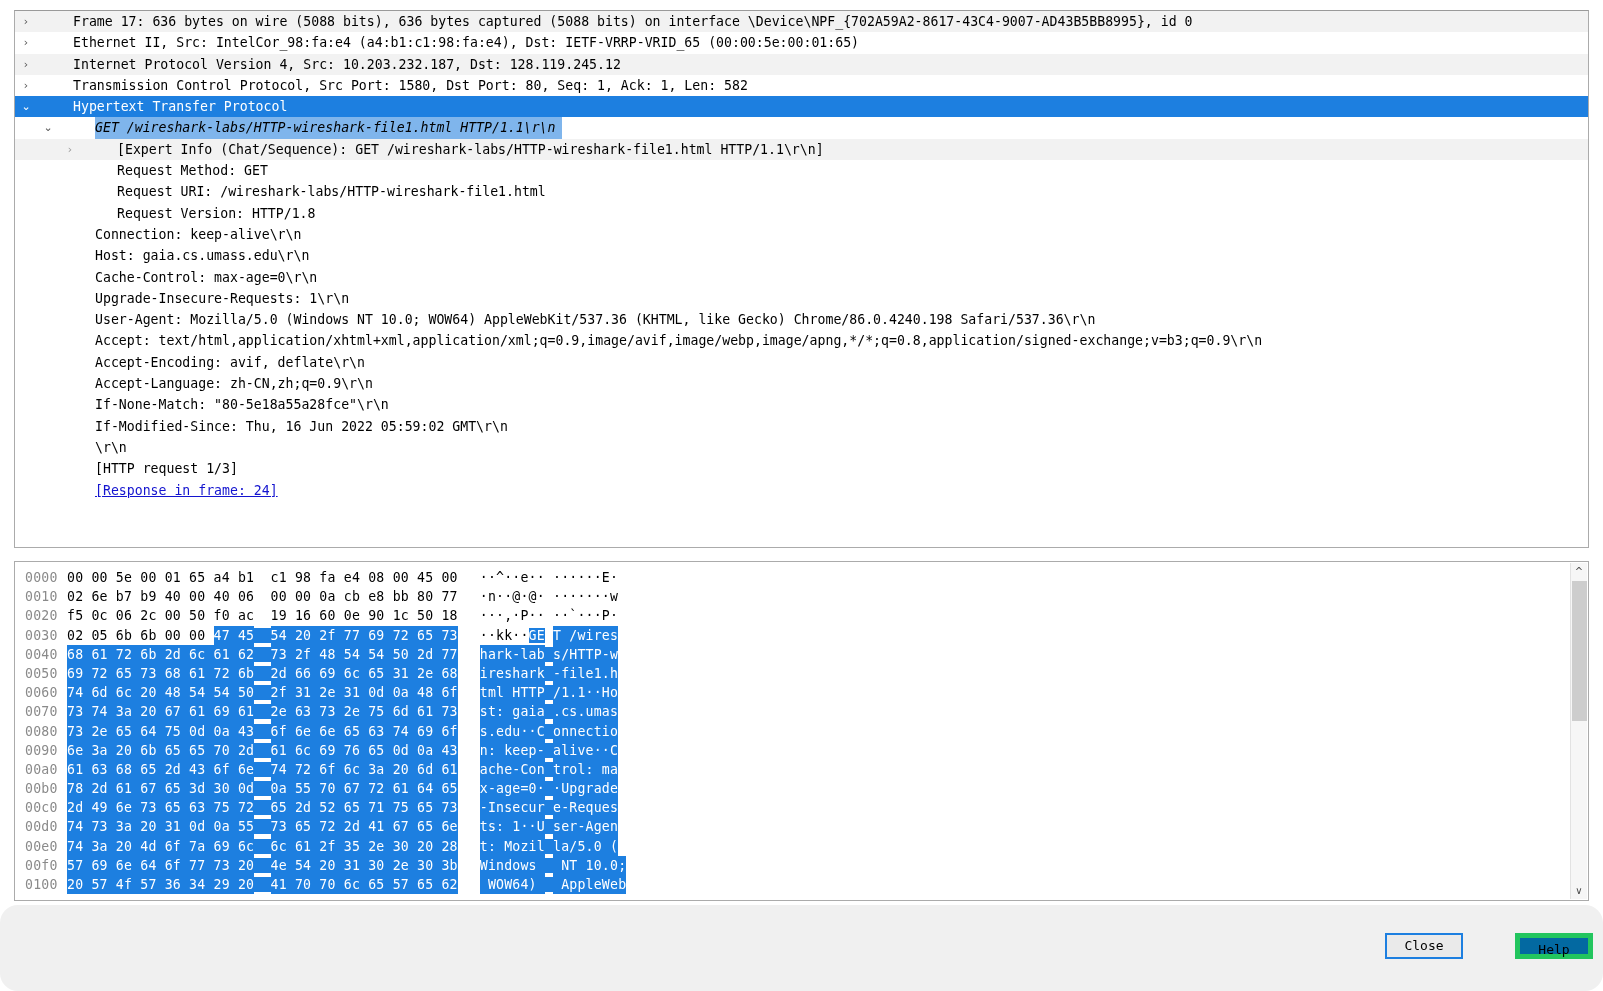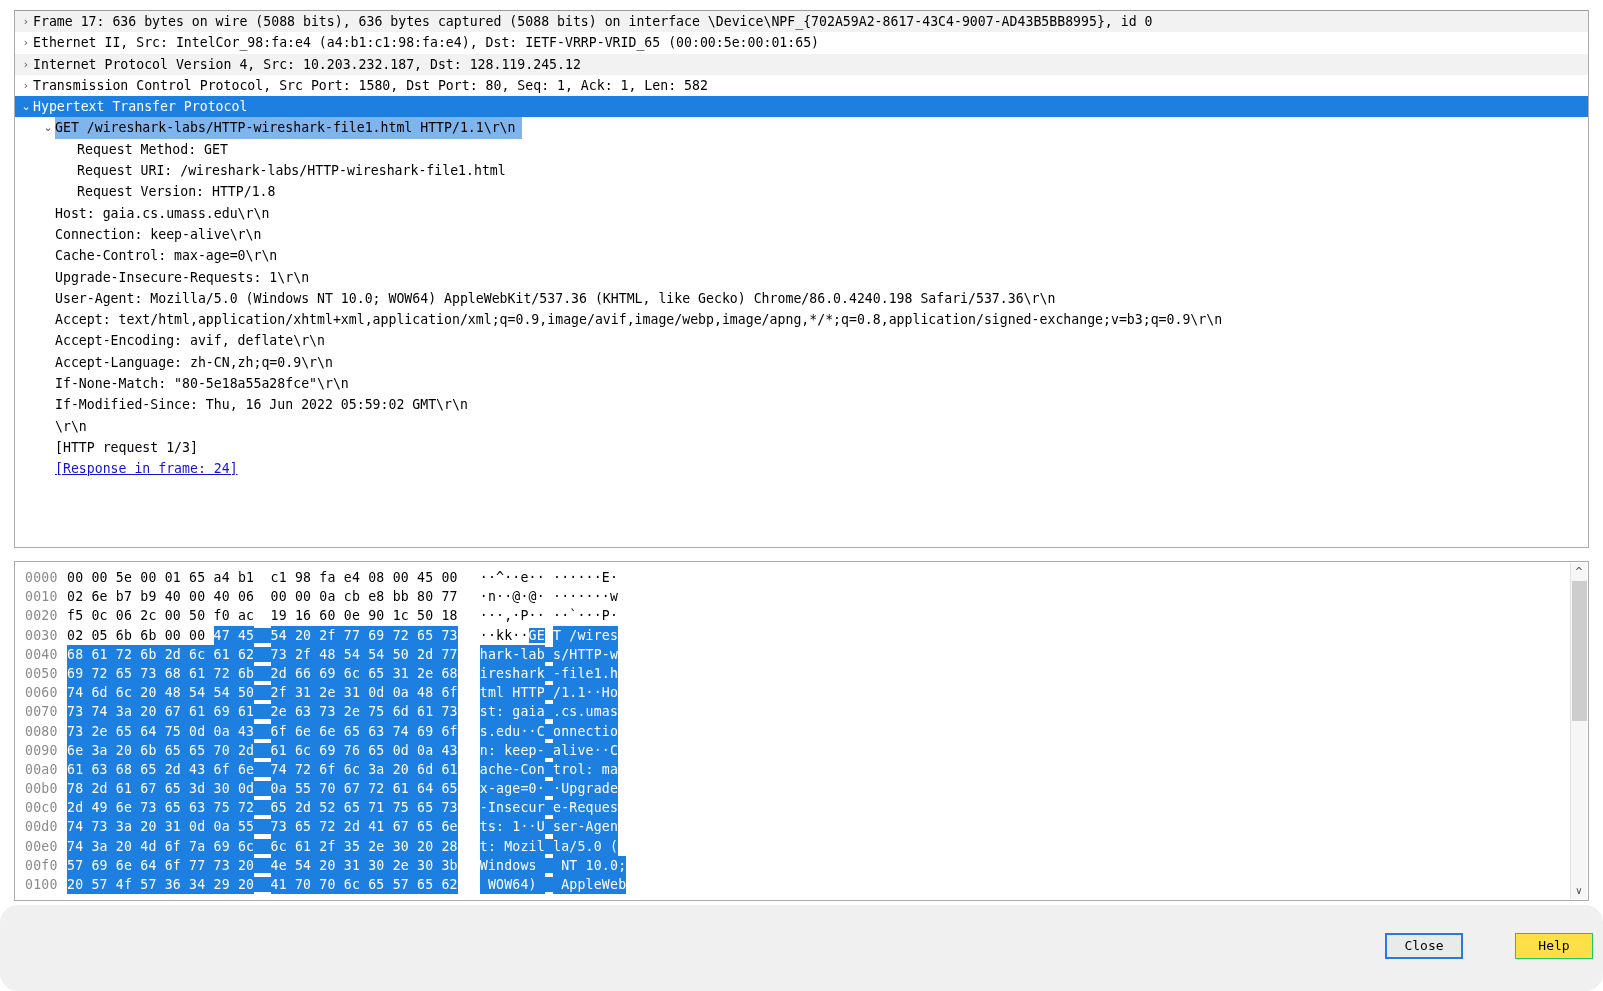--- a/index.html
+++ b/index.html
@@ -37,27 +37,29 @@
     white-space: nowrap;
     position: relative;
     font-family: "DejaVu Sans Mono", monospace;
     font-size: 13.2px;
     padding-left: 4px;
     box-sizing: border-box;
   }
   .trow .twrap {
     display: inline-block;
     padding-right: 6px;
+    margin-left: 40px;
   }
   .trow.alt { background: #f2f2f2; }
   .trow.sel { background: #1d7fe0; color: #ffffff; }
   .trow.sel-partial { background: transparent; }
   .trow.sel-partial .twrap {
     background: #7fb5ec;
     color: #000000;
+    font-style: italic;
   }
 
   .arrow {
     display: inline-block;
     width: 14px;
     text-align: center;
     font-family: "DejaVu Sans", sans-serif;
     font-size: 11px;
     color: #555555;
     vertical-align: top;
@@ -159,22 +161,22 @@
     left: 0;
     top: 905px;
     width: 1603px;
     height: 86px;
     background: #f0f0f0;
     border-radius: 18px;
   }
   .btn {
     position: absolute;
     height: 26px;
-    background: #fde047;
-    border: 1px solid #22c55e;
+    background: #0369a1;
+    border: 5px solid #22c55e;
     font-family: "DejaVu Sans Mono", monospace;
     font-size: 13px;
     color: #000000;
     text-align: center;
     line-height: 24px;
     box-sizing: border-box;
   }
   #close-button {
     right: 140px;
     top: 28px;
@@ -192,25 +194,26 @@
 </head>
 <body>
 
 <div id="detail-pane">
     <div class="trow ind0 alt"><span class="arrow">›</span><span class="twrap"><span>Frame 17: 636 bytes on wire (5088 bits), 636 bytes captured (5088 bits) on interface \Device\NPF_{702A59A2-8617-43C4-9007-AD43B5BB8995}, id 0</span></span></div>
     <div class="trow ind0"><span class="arrow">›</span><span class="twrap"><span>Ethernet II, Src: IntelCor_98:fa:e4 (a4:b1:c1:98:fa:e4), Dst: IETF-VRRP-VRID_65 (00:00:5e:00:01:65)</span></span></div>
     <div class="trow ind0 alt"><span class="arrow">›</span><span class="twrap"><span>Internet Protocol Version 4, Src: 10.203.232.187, Dst: 128.119.245.12</span></span></div>
     <div class="trow ind0"><span class="arrow">›</span><span class="twrap"><span>Transmission Control Protocol, Src Port: 1580, Dst Port: 80, Seq: 1, Ack: 1, Len: 582</span></span></div>
     <div class="trow ind0 sel"><span class="arrow">⌄</span><span class="twrap"><span>Hypertext Transfer Protocol</span></span></div>
     <div class="trow ind1 sel-partial"><span class="arrow">⌄</span><span class="twrap"><span>GET /wireshark-labs/HTTP-wireshark-file1.html HTTP/1.1\r\n</span></span></div>
+    <div class="trow ind2 alt"><span class="arrow light">›</span><span class="twrap"><span>[Expert Info (Chat/Sequence): GET /wireshark-labs/HTTP-wireshark-file1.html HTTP/1.1\r\n]</span></span></div>
     <div class="trow ind2"><span class="nub"></span><span class="twrap"><span>Request Method: GET</span></span></div>
     <div class="trow ind2"><span class="nub"></span><span class="twrap"><span>Request URI: /wireshark-labs/HTTP-wireshark-file1.html</span></span></div>
     <div class="trow ind2"><span class="nub"></span><span class="twrap"><span>Request Version: HTTP/1.8</span></span></div>
+    <div class="trow ind1"><span class="nub"></span><span class="twrap"><span>Connection: keep-alive\r\n</span></span></div>
     <div class="trow ind1"><span class="nub"></span><span class="twrap"><span>Host: gaia.cs.umass.edu\r\n</span></span></div>
-    <div class="trow ind1"><span class="nub"></span><span class="twrap"><span>Connection: keep-alive\r\n</span></span></div>
     <div class="trow ind1"><span class="nub"></span><span class="twrap"><span>Cache-Control: max-age=0\r\n</span></span></div>
     <div class="trow ind1"><span class="nub"></span><span class="twrap"><span>Upgrade-Insecure-Requests: 1\r\n</span></span></div>
     <div class="trow ind1"><span class="nub"></span><span class="twrap"><span>User-Agent: Mozilla/5.0 (Windows NT 10.0; WOW64) AppleWebKit/537.36 (KHTML, like Gecko) Chrome/86.0.4240.198 Safari/537.36\r\n</span></span></div>
     <div class="trow ind1"><span class="nub"></span><span class="twrap"><span>Accept: text/html,application/xhtml+xml,application/xml;q=0.9,image/avif,image/webp,image/apng,*/*;q=0.8,application/signed-exchange;v=b3;q=0.9\r\n</span></span></div>
     <div class="trow ind1"><span class="nub"></span><span class="twrap"><span>Accept-Encoding: avif, deflate\r\n</span></span></div>
     <div class="trow ind1"><span class="nub"></span><span class="twrap"><span>Accept-Language: zh-CN,zh;q=0.9\r\n</span></span></div>
     <div class="trow ind1"><span class="nub"></span><span class="twrap"><span>If-None-Match: "80-5e18a55a28fce"\r\n</span></span></div>
     <div class="trow ind1"><span class="nub"></span><span class="twrap"><span>If-Modified-Since: Thu, 16 Jun 2022 05:59:02 GMT\r\n</span></span></div>
     <div class="trow ind1"><span class="nub"></span><span class="twrap"><span>\r\n</span></span></div>
     <div class="trow ind1"><span class="nub"></span><span class="twrap"><span>[HTTP request 1/3]</span></span></div>

